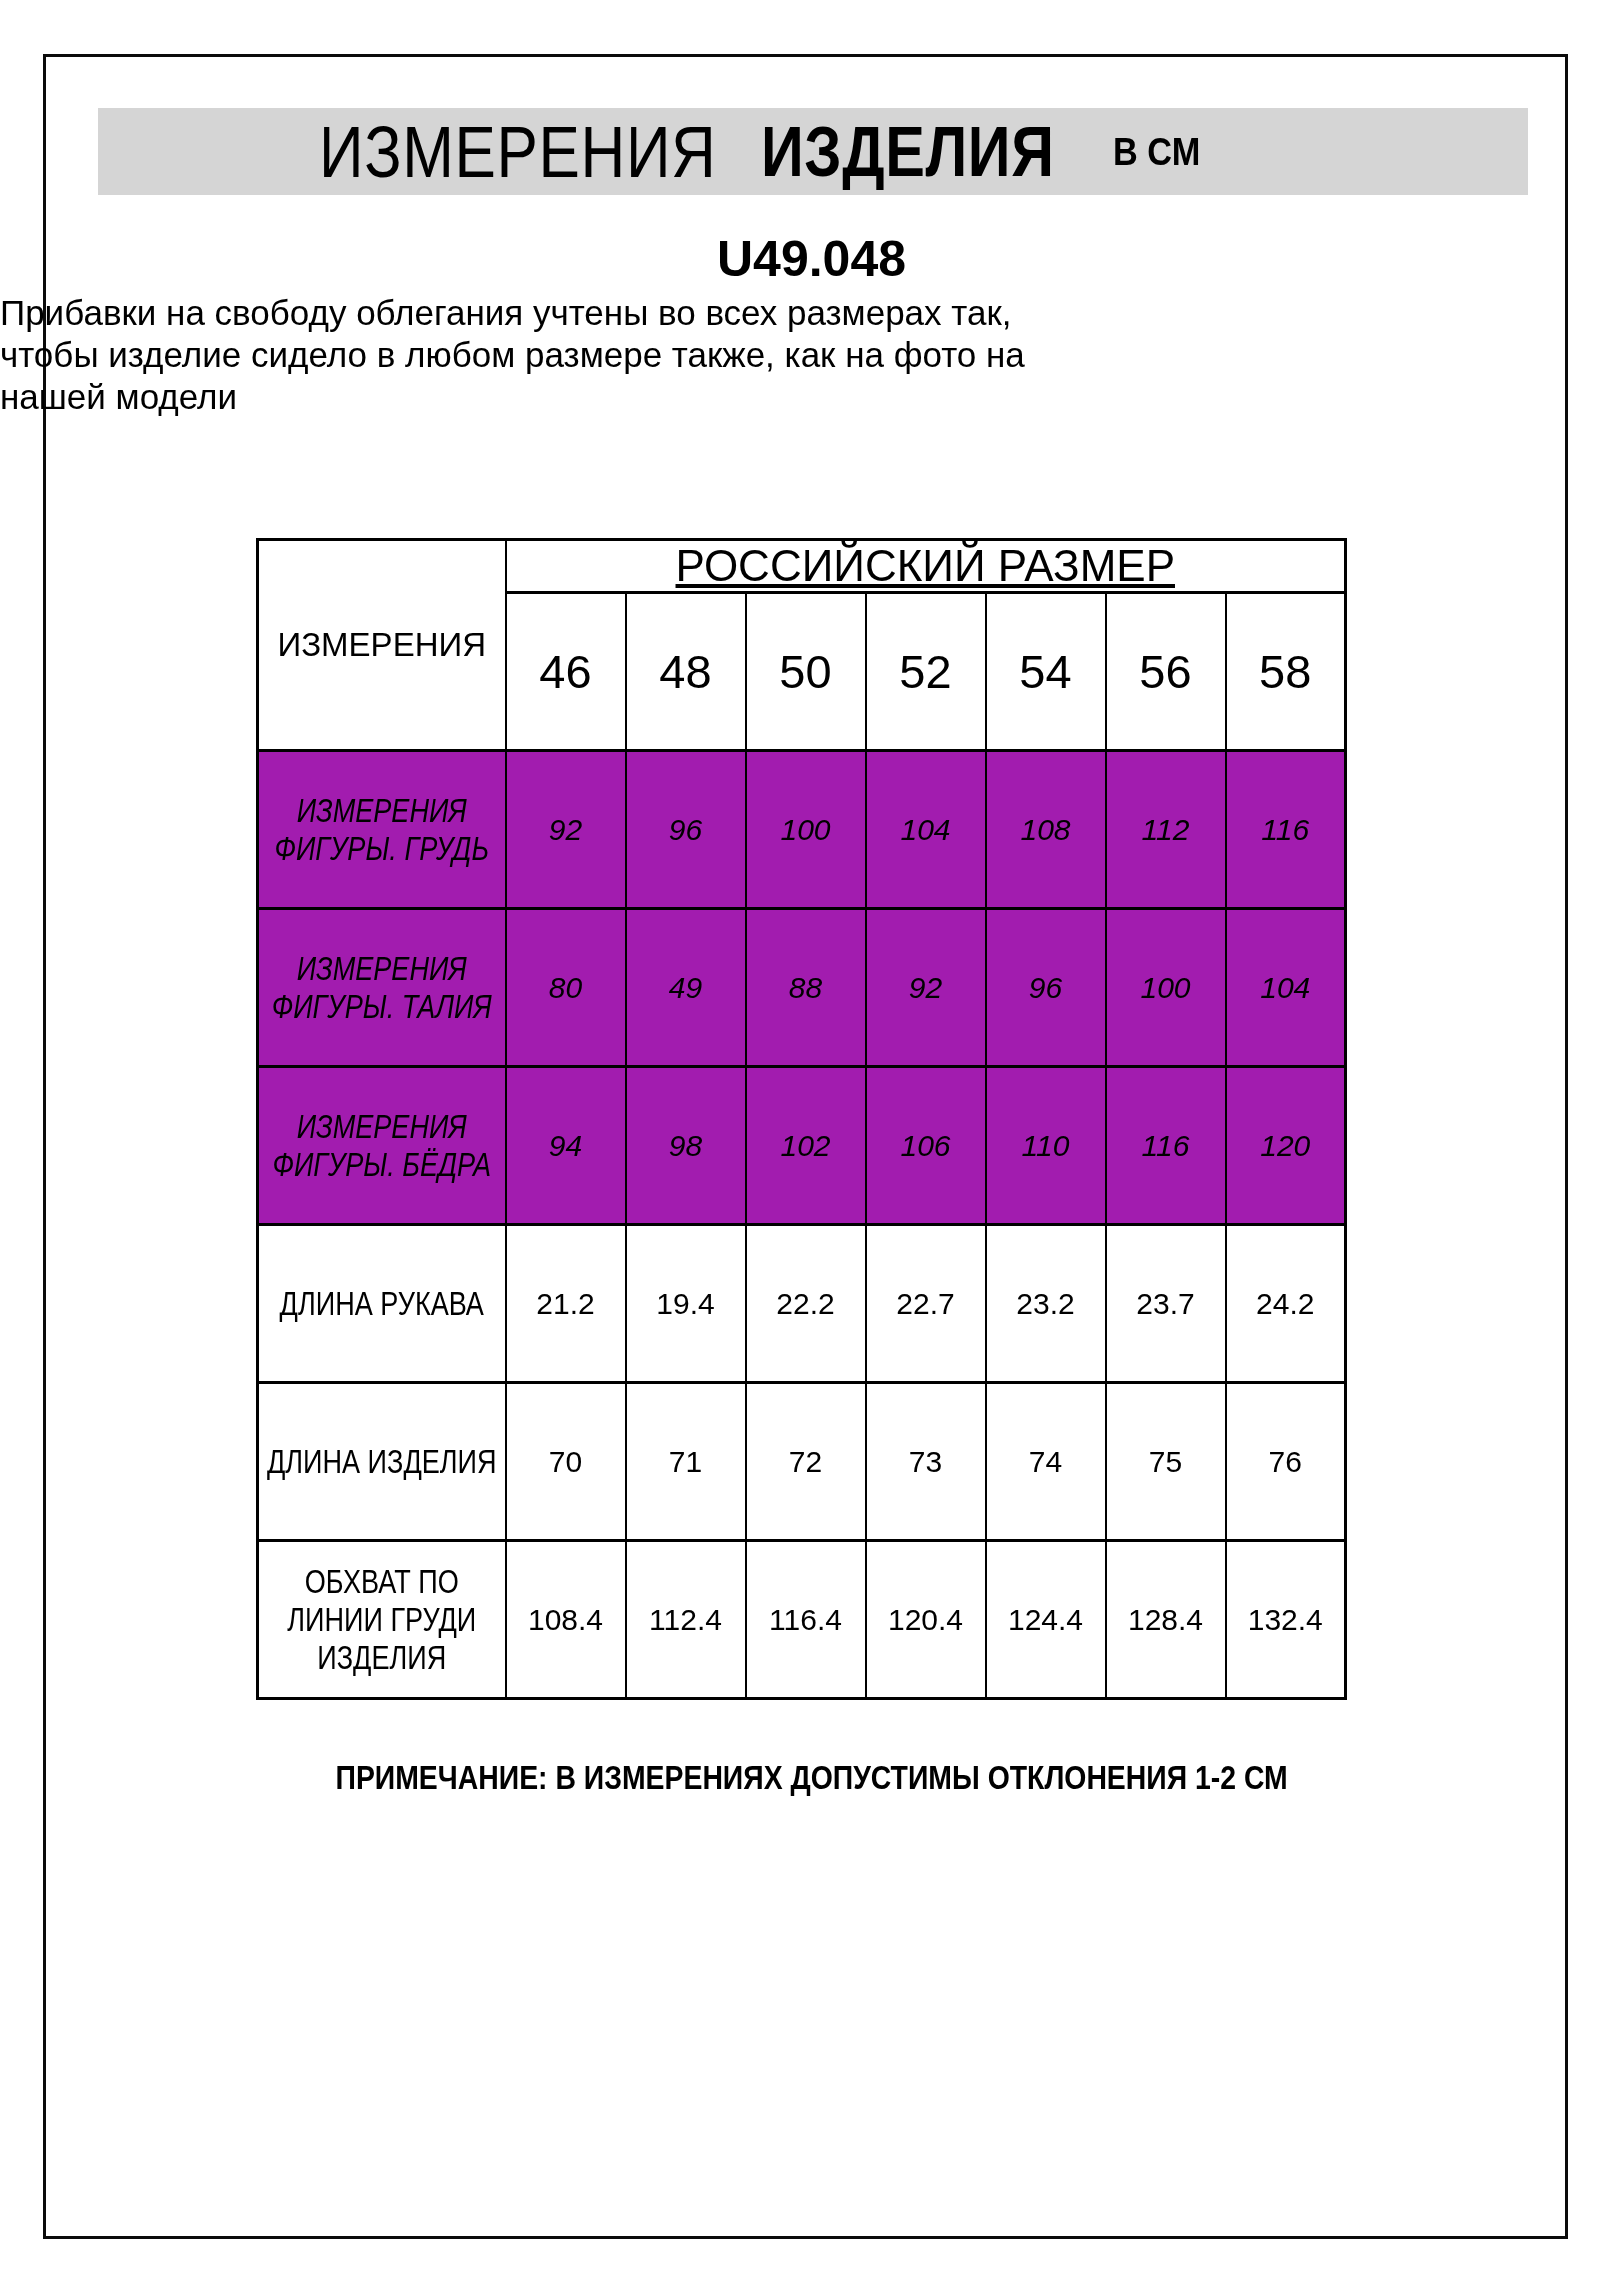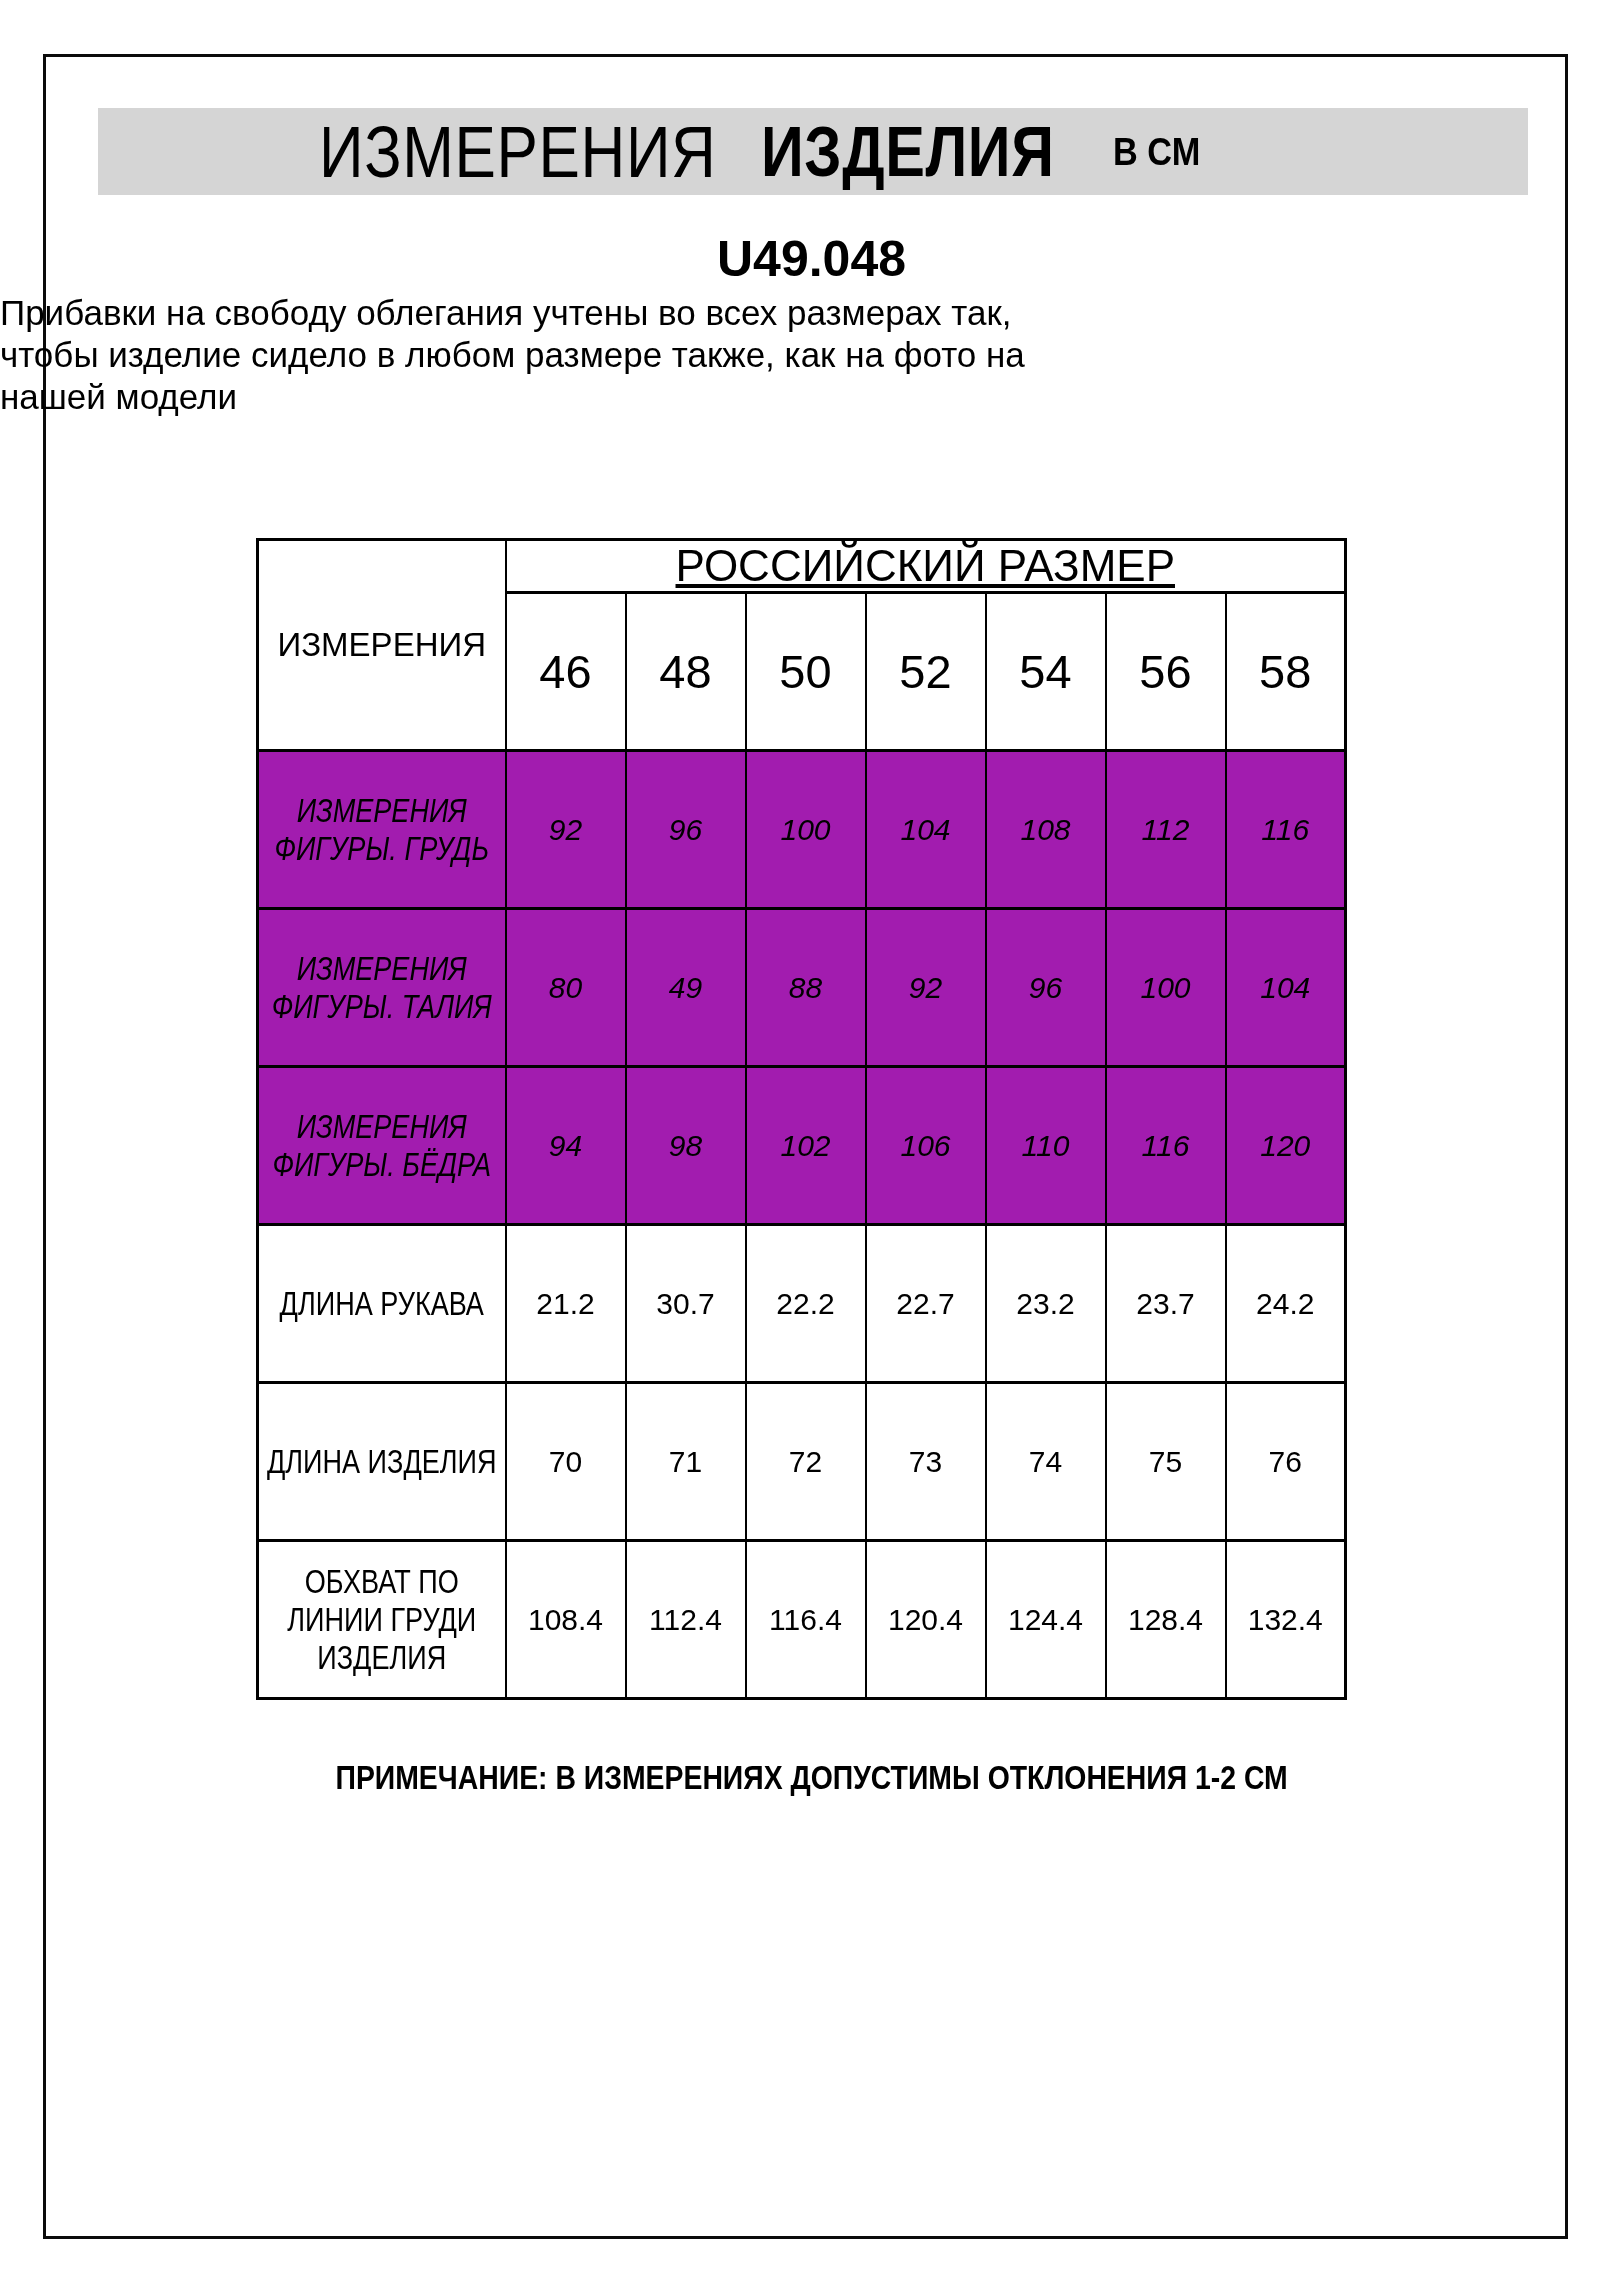--- a/index.html
+++ b/index.html
@@ -146,21 +146,21 @@
         <td class="value-cell">106</td>
         <td class="value-cell">110</td>
         <td class="value-cell">116</td>
         <td class="value-cell">120</td>
       </tr>
       <tr class="datarow row-product">
         <td class="label-cell">
           <div class="label-inner">ДЛИНА РУКАВА</div>
         </td>
         <td class="value-cell">21.2</td>
-        <td class="value-cell">30.7</td>
+        <td class="value-cell">19.4</td>
         <td class="value-cell">22.2</td>
         <td class="value-cell">22.7</td>
         <td class="value-cell">23.2</td>
         <td class="value-cell">23.7</td>
         <td class="value-cell">24.2</td>
       </tr>
       <tr class="datarow row-product">
         <td class="label-cell">
           <div class="label-inner">ДЛИНА ИЗДЕЛИЯ</div>
         </td>

